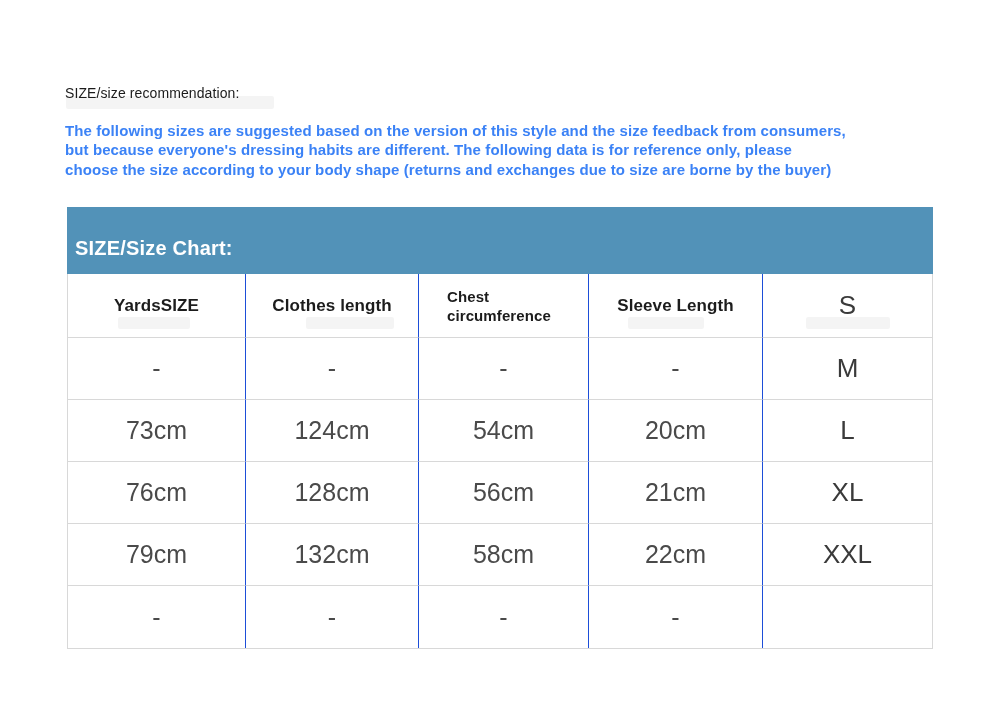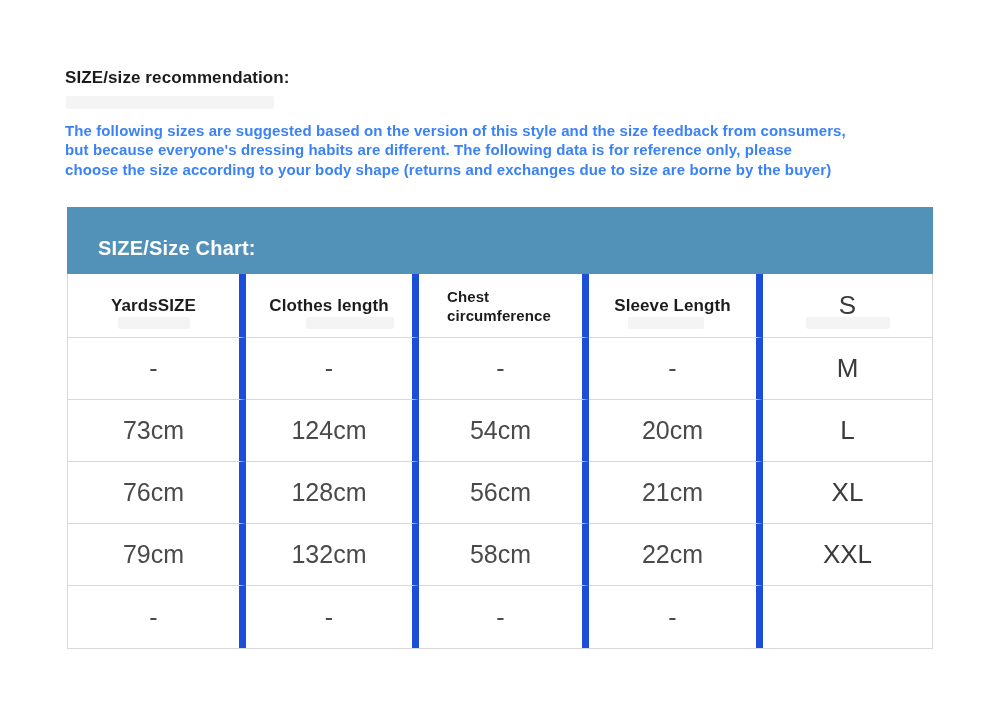--- a/index.html
+++ b/index.html
@@ -10,24 +10,24 @@
     height: 708px;
     background: #ffffff;
     font-family: "Liberation Sans", sans-serif;
     overflow: hidden;
   }
 
   
   .heading {
     position: absolute;
     left: 65px;
-    top: 68px;
+    top: 85px;
     margin: 0;
-    font-size: 17px;
-    font-weight: bold;
+    font-size: 14px;
+    font-weight: normal;
     color: #1b1b1b;
     letter-spacing: 0.1px;
     z-index: 2;
   }
 
   
   .para {
     position: absolute;
     left: 65px;
     top: 121px;
@@ -57,21 +57,21 @@
   
   .title-bar {
     position: absolute;
     left: 67px;
     top: 207px;
     width: 866px;
     height: 82px;
     background: #5292b8;
     display: flex;
     align-items: center;
-    padding-left: 31px;
+    padding-left: 8px;
   }
   .title-bar .title-text {
     color: #ffffff;
     font-weight: bold;
     font-size: 20px;
     letter-spacing: 0.2px;
   }
 
   
   .size-table {
@@ -83,21 +83,21 @@
     border-top: none;
     background: #ffffff;
     display: grid;
     grid-template-columns: 178px 173px 170px 174px 169px;
     grid-template-rows: 64px 62px 62px 62px 62px 62px;
   }
   .cell {
     display: flex;
     align-items: center;
     justify-content: center;
-    border-right: 7px solid #1d4ed8;
+    border-right: 1px solid #1d4ed8;
     border-bottom: 1px solid #d8d8d8;
     background: #ffffff;
     text-align: center;
   }
   .cell:nth-child(5n) { border-right: none; }
   .cell:nth-child(n+26) { border-bottom: none; }
 
   .th {
     font-weight: bold;
     font-size: 17px;

